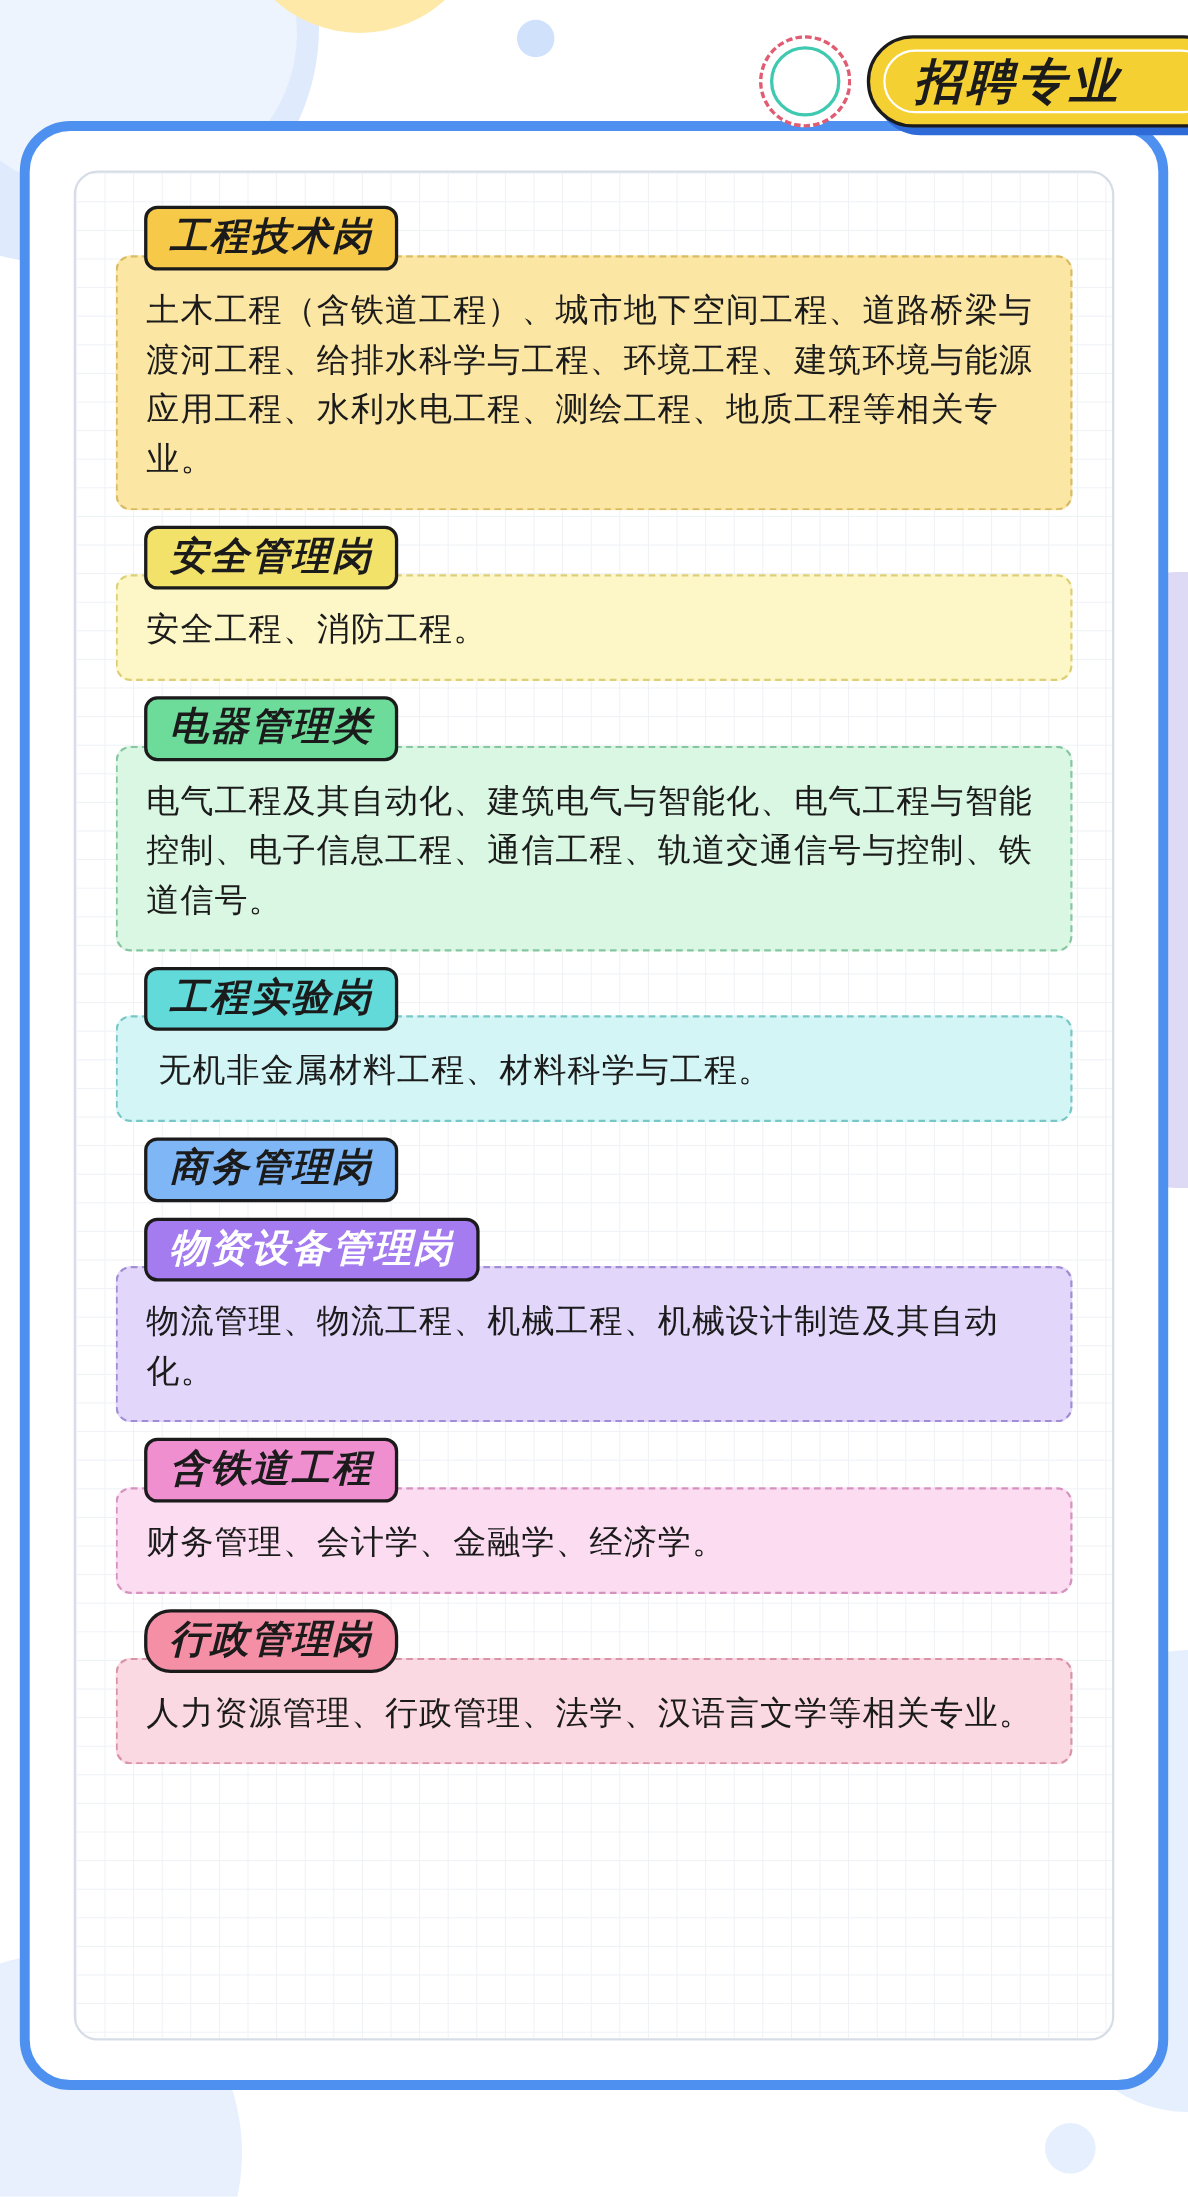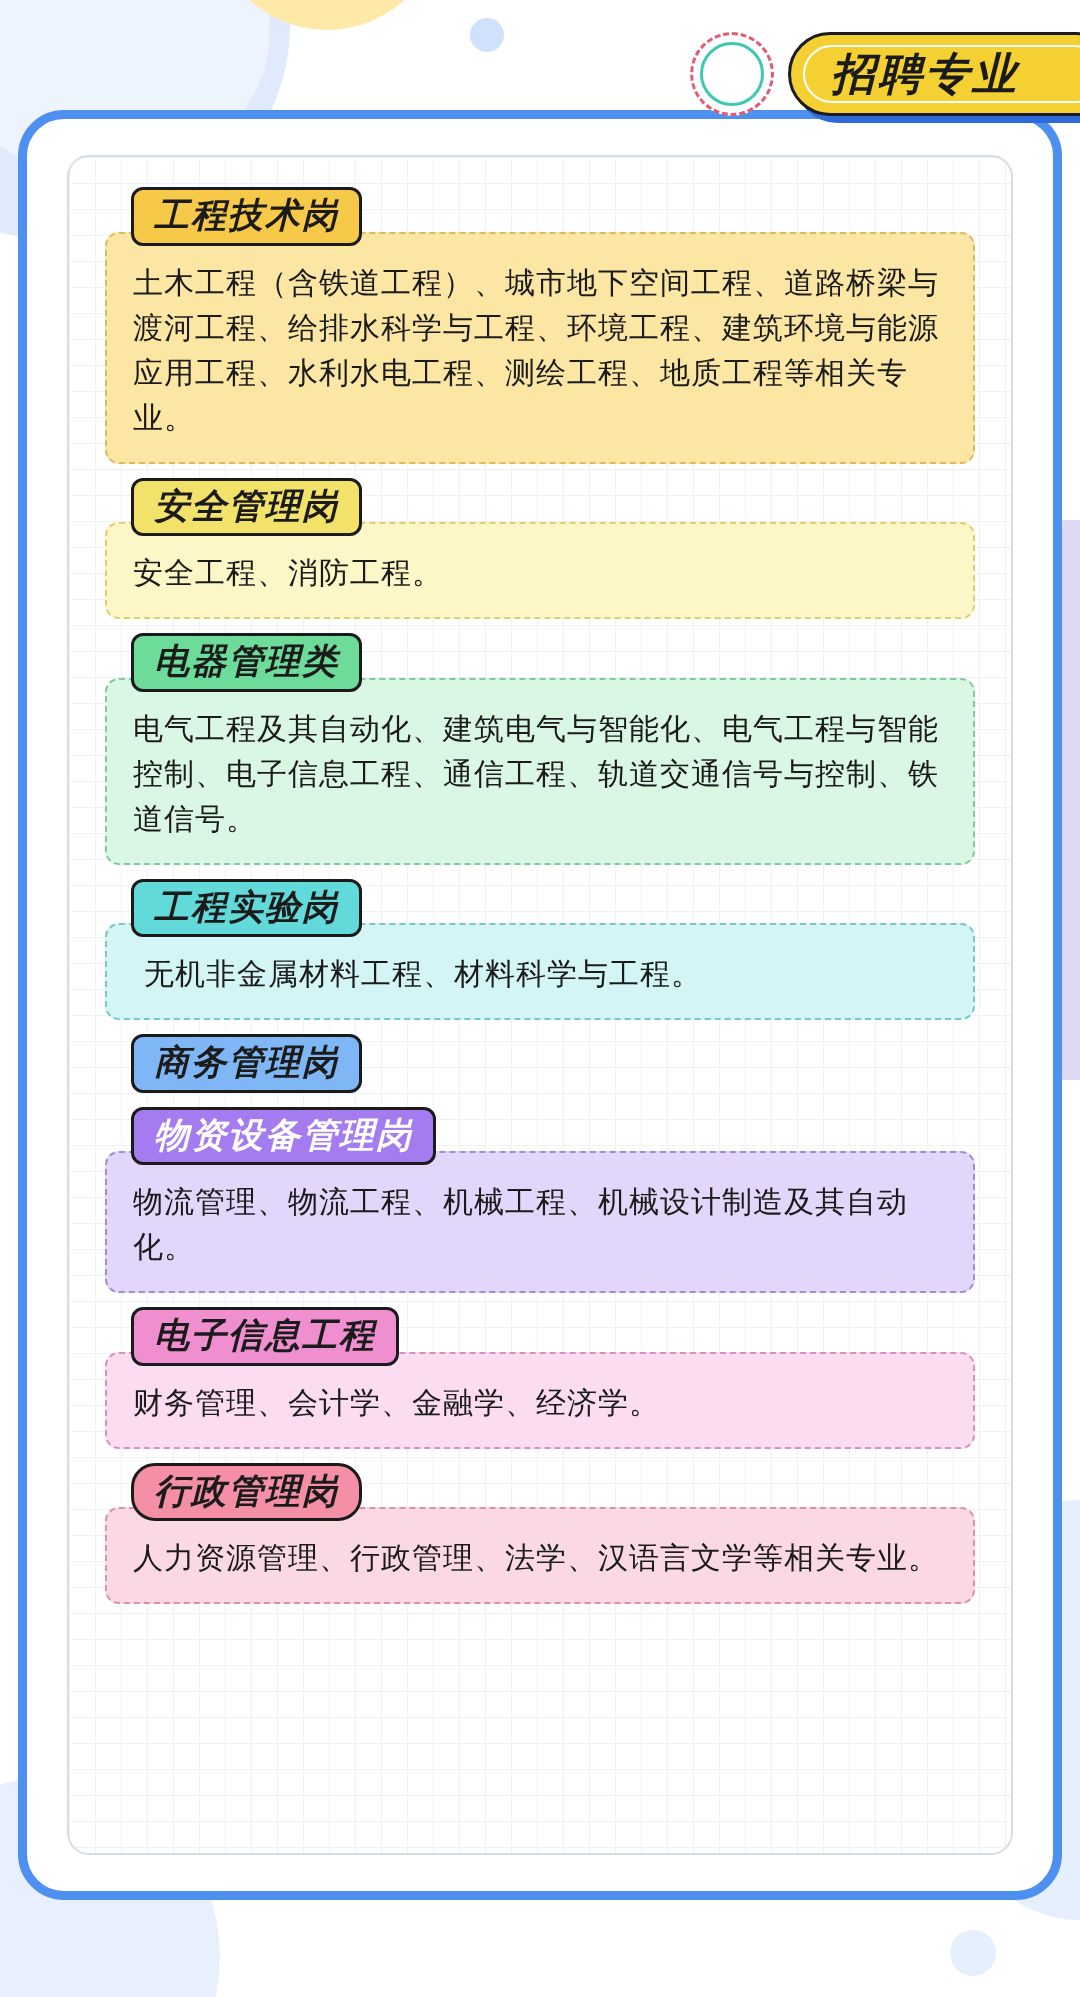--- a/index.html
+++ b/index.html
@@ -276,21 +276,21 @@
     <div class="section c-blue">
       <div class="sec-head">商务管理岗</div>
     </div>
 
     <div class="section c-purple">
       <div class="sec-head">物资设备管理岗</div>
       <div class="sec-body">物流管理、物流工程、机械工程、机械设计制造及其自动化。</div>
     </div>
 
     <div class="section c-pink">
-      <div class="sec-head">电子信息工程</div>
+      <div class="sec-head">含铁道工程</div>
       <div class="sec-body">财务管理、会计学、金融学、经济学。</div>
     </div>
 
     <div class="section c-rose">
       <div class="sec-head">行政管理岗</div>
       <div class="sec-body">人力资源管理、行政管理、法学、汉语言文学等相关专业。</div>
     </div>
 
   </div>
 </div>

